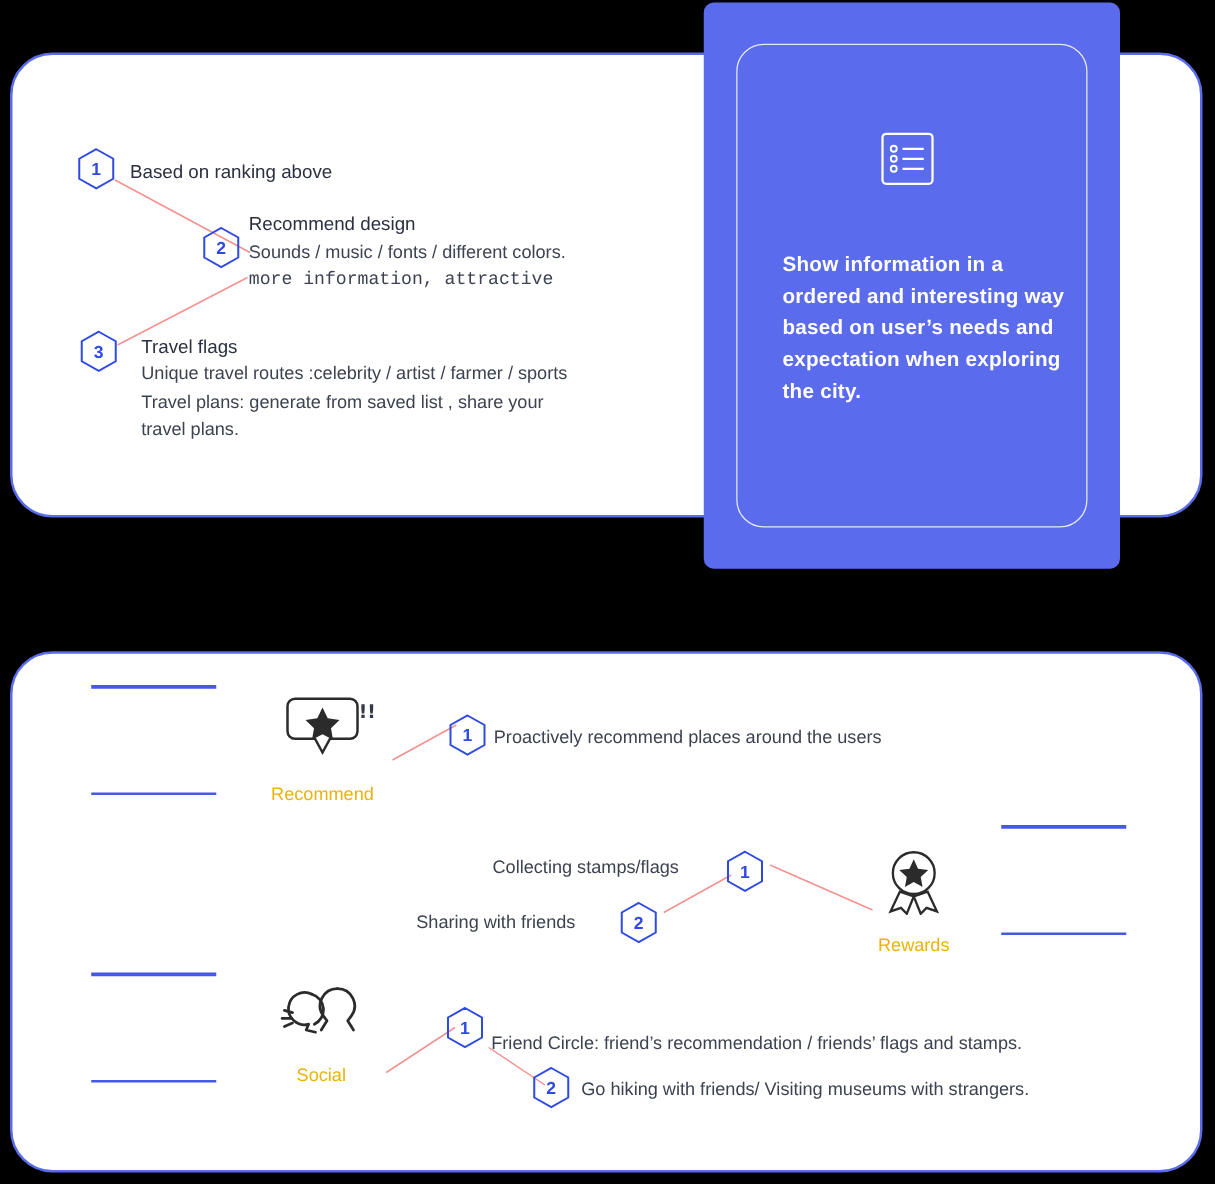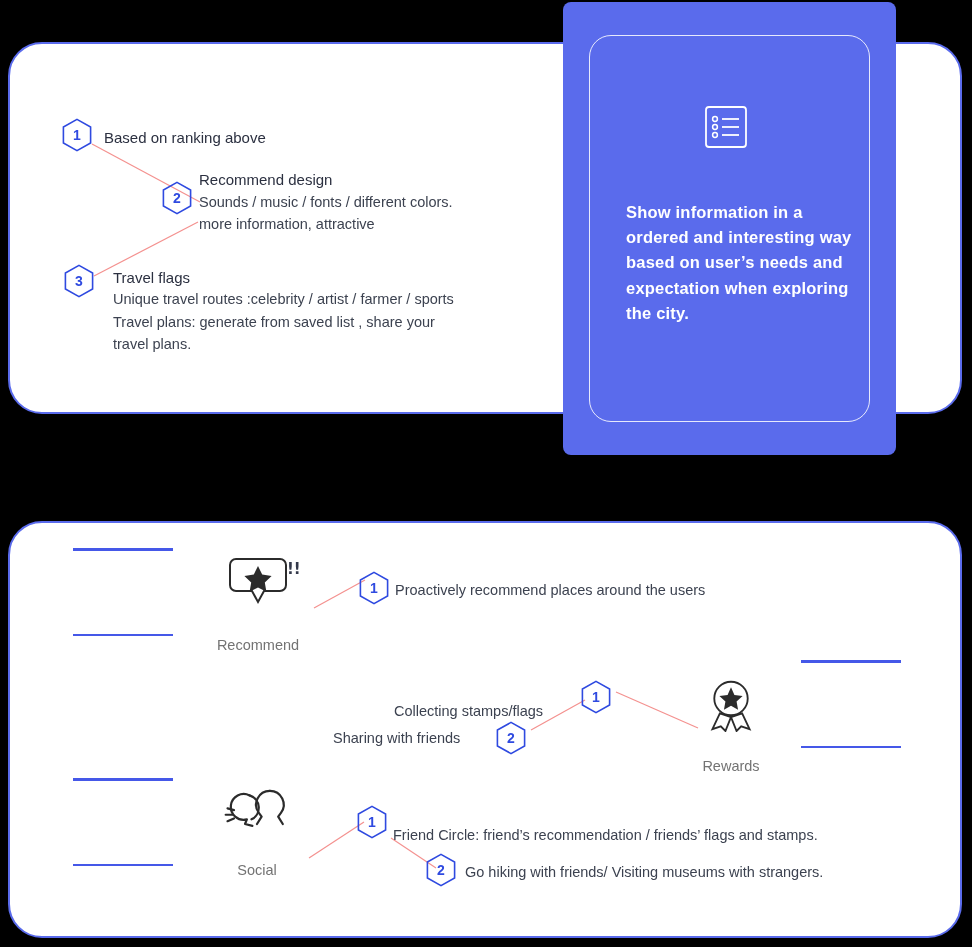--- a/index.html
+++ b/index.html
@@ -75,21 +75,21 @@
     color:#ffffff;font-size:16.5px;line-height:1.53;font-weight:600;
     letter-spacing:.2px;
   }
 
   
   .list-icon{position:absolute;left:138px;top:100px;width:50px;height:50px;}
 
   
   .icon-group{position:absolute;text-align:center;}
   .icon-group .cap{
-    font-size:14.5px;color:#737373;margin-top:22px;white-space:nowrap;
+    font-size:14.5px;color:#eab308;margin-top:12px;white-space:nowrap;
   }
   .bangs{
     position:absolute;font-size:15px;font-weight:700;color:#33384a;
     font-family:"DejaVu Sans",sans-serif;
   }
 </style>
 </head>
 <body>
 
 <div class="stage">
@@ -114,21 +114,21 @@
   <div class="txt head" style="left:104px;top:126px;font-size:15px;">Based on ranking above</div>
 
   <div class="hex" style="left:162px;top:181px;">
     <svg viewBox="0 0 30 34">
       <polygon points="15,1.4 28.6,9 28.6,25 15,32.6 1.4,25 1.4,9" fill="none" stroke="#2f4ae0" stroke-width="1.6"></polygon>
     </svg>
     <span>2</span>
   </div>
   <div class="txt head" style="left:199px;top:168px;font-size:15px;">Recommend design</div>
   <div class="txt" style="left:199px;top:191px;">Sounds / music / fonts / different colors.</div>
-  <div class="txt" style="left:199px;top:213px;">more information, attractive</div>
+  <div class="txt" style="left:199px;top:213px;font-family:Liberation Mono, monospace;">more information, attractive</div>
 
   <div class="hex" style="left:64px;top:264px;">
     <svg viewBox="0 0 30 34">
       <polygon points="15,1.4 28.6,9 28.6,25 15,32.6 1.4,25 1.4,9" fill="none" stroke="#2f4ae0" stroke-width="1.6"></polygon>
     </svg>
     <span>3</span>
   </div>
   <div class="txt head" style="left:113px;top:266px;font-size:15px;">Travel flags</div>
   <div class="txt" style="left:113px;top:311px;">Travel plans: generate from saved list , share your</div>
   <div class="txt" style="left:113px;top:288px;">Unique travel routes :celebrity / artist / farmer / sports</div>
@@ -203,21 +203,21 @@
   <svg class="conn" style="left:530px;top:698px;width:58px;height:34px;">
     <line x1="55" y1="2" x2="1" y2="32"></line>
   </svg>
 
   <div class="hex" style="left:581px;top:680px;">
     <svg viewBox="0 0 30 34">
       <polygon points="15,1.4 28.6,9 28.6,25 15,32.6 1.4,25 1.4,9" fill="none" stroke="#2f4ae0" stroke-width="1.6"></polygon>
     </svg>
     <span>1</span>
   </div>
-  <div class="txt" style="left:394px;top:700px;">Collecting stamps/flags</div>
+  <div class="txt" style="left:394px;top:683px;">Collecting stamps/flags</div>
 
   <div class="hex" style="left:496px;top:721px;">
     <svg viewBox="0 0 30 34">
       <polygon points="15,1.4 28.6,9 28.6,25 15,32.6 1.4,25 1.4,9" fill="none" stroke="#2f4ae0" stroke-width="1.6"></polygon>
     </svg>
     <span>2</span>
   </div>
   <div class="txt" style="left:333px;top:727px;">Sharing with friends</div>
 
   <div class="num-block" id="block-04">

